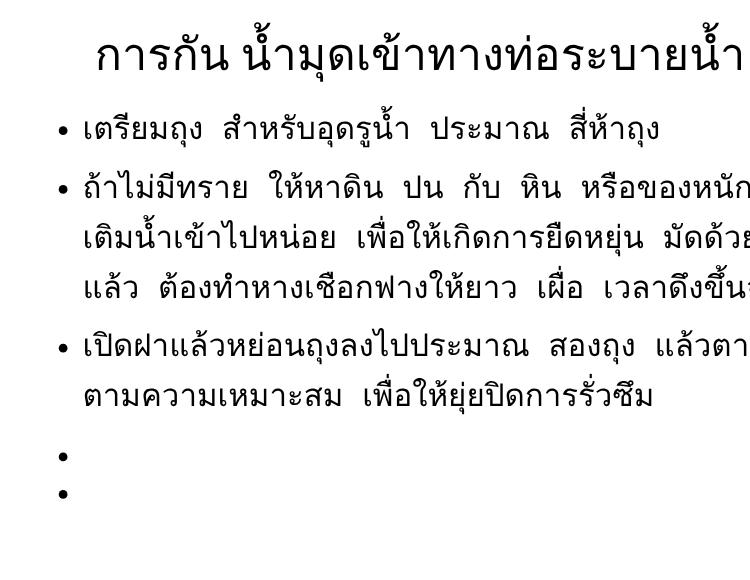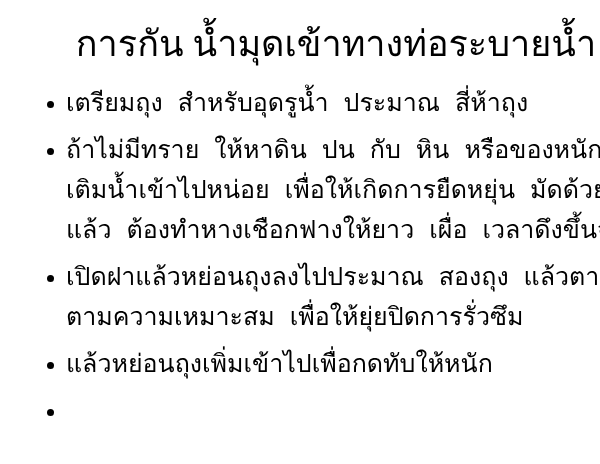--- a/index.html
+++ b/index.html
@@ -86,23 +86,20 @@
     <li class="bullet-item">
       <span class="bullet-dot"></span>
       <div class="bullet-text">
         <div class="bullet-line">เปิดฝาแล้วหย่อนถุงลงไปประมาณ สองถุง แล้วตามด้วยหนังสือพิมพ์</div>
         <div class="bullet-line">ตามความเหมาะสม เพื่อให้ยุ่ยปิดการรั่วซึม</div>
       </div>
     </li>
 
     <li class="bullet-item">
       <span class="bullet-dot"></span>
-      <div class="bullet-text">
-        <div class="bullet-line">แล้วหย่อนถุงเพิ่มเข้าไปเพื่อกดทับให้หนัก</div>
-      </div>
     </li>
 
     <li class="bullet-item">
       <span class="bullet-dot"></span>
     </li>
 
   </ul>
 </div>
 
 </body></html>

